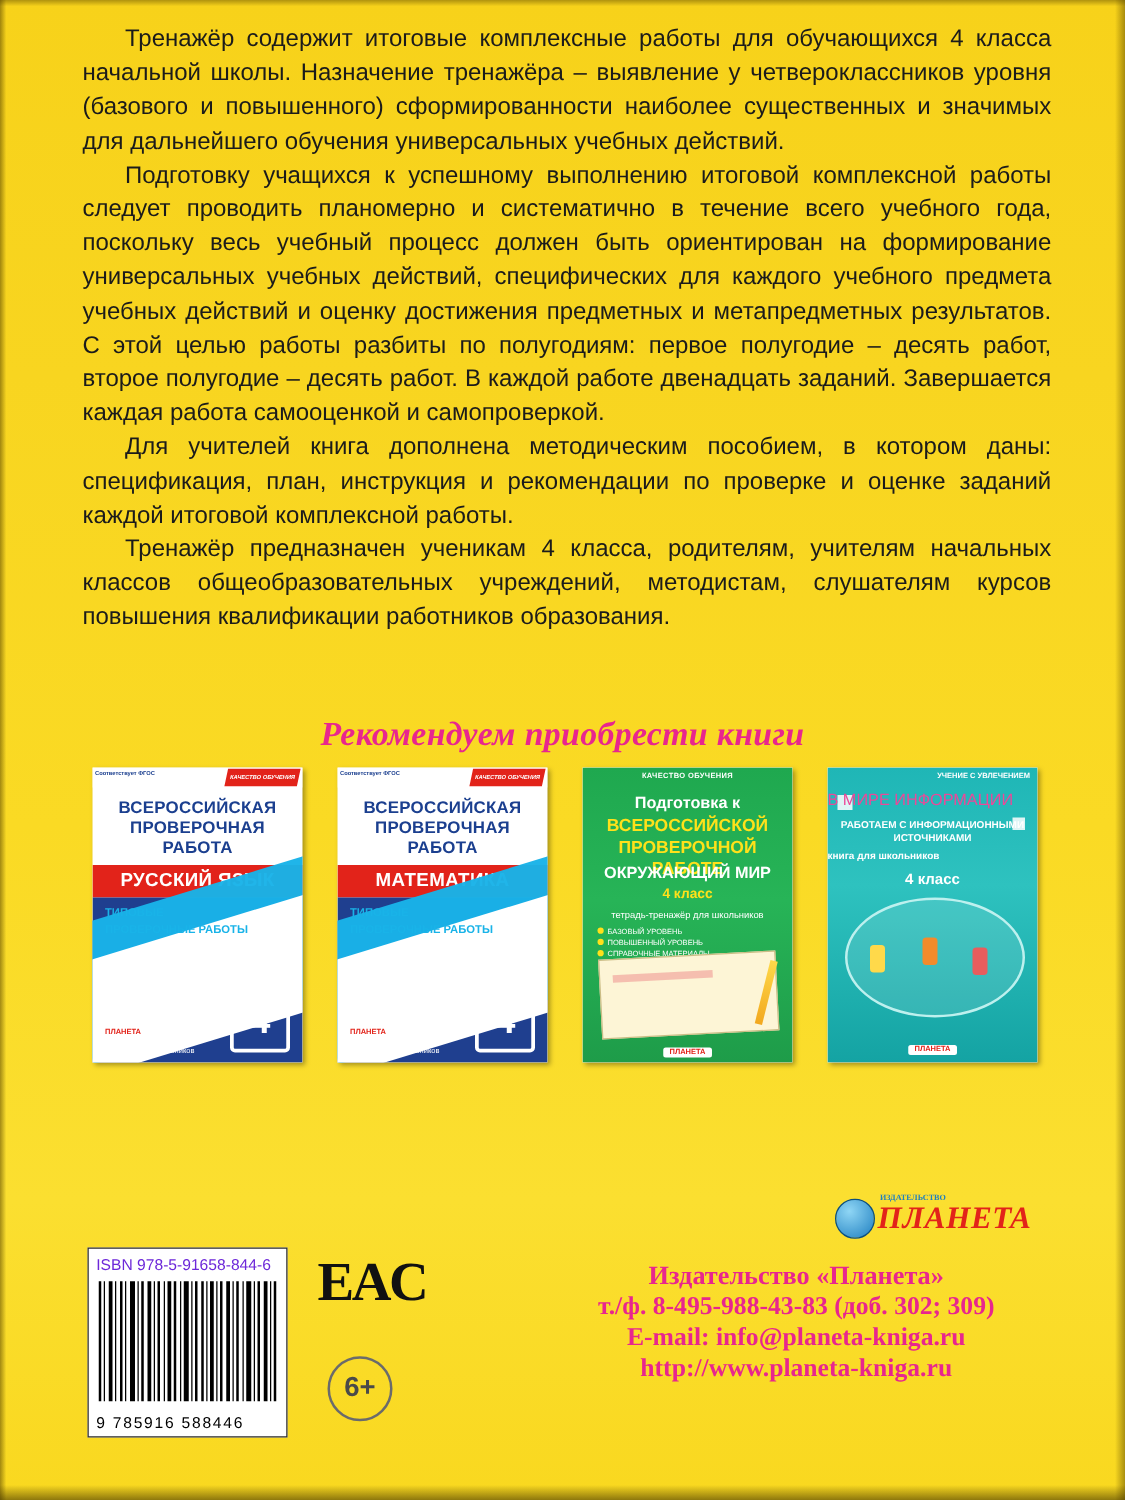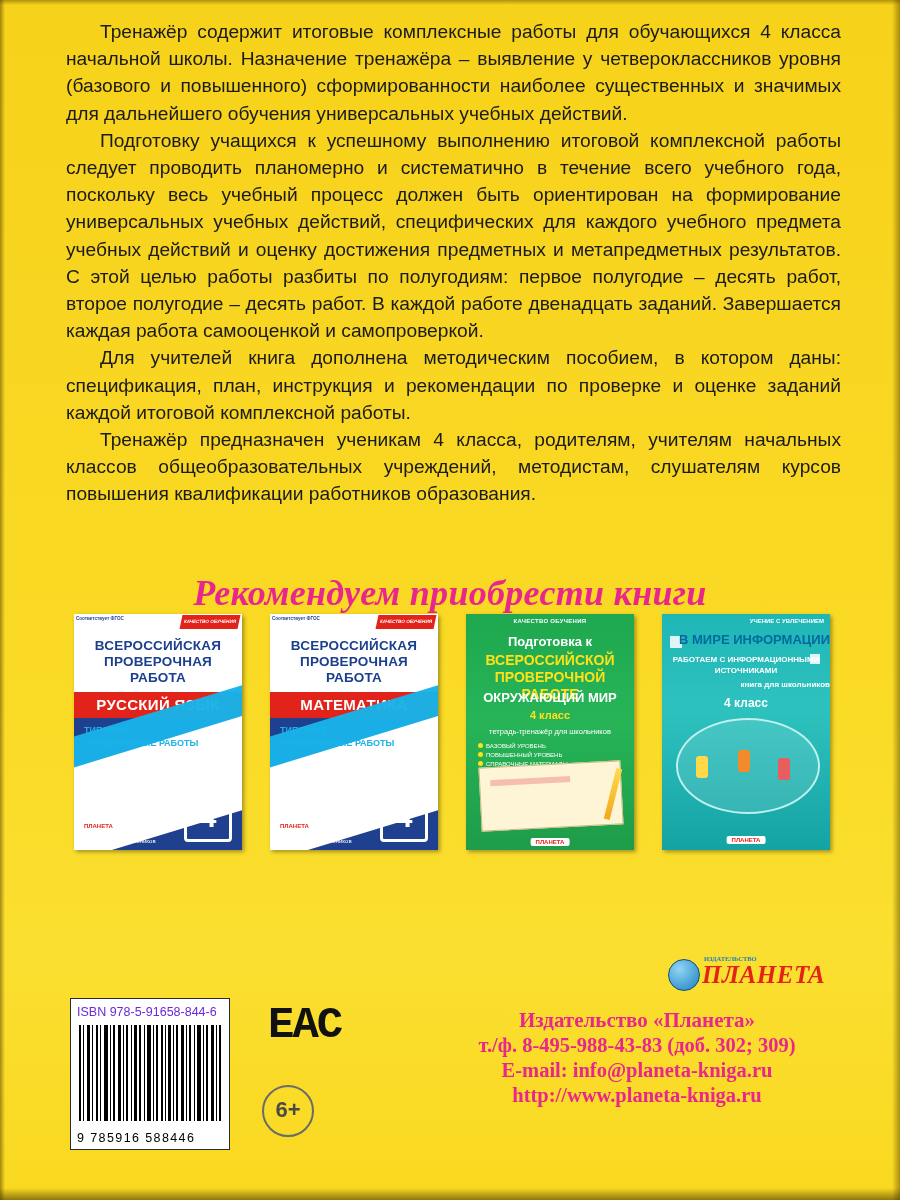--- a/index.html
+++ b/index.html
@@ -47,21 +47,21 @@
     margin: 0;
     text-indent: 34px;
   }
   .rec-title {
     position: absolute;
     left: 0;
     top: 572px;
     width: 900px;
     text-align: center;
     color: #e8268e;
-    font-size: 36px;
+    font-size: 27px;
     font-style: italic;
     font-weight: bold;
     font-family: "Liberation Serif", serif;
     letter-spacing: 0.3px;
   }
   
   .books {
     position: absolute;
     left: 70px;
     top: 614px;
@@ -152,23 +152,23 @@
   .b3 .bullets { position:absolute; left:12px; top:128px; color:#fff; font-size:6px; line-height:9px;}
   .b3 .bullets i { display:inline-block; width:5px; height:5px; background:#ffe11a; border-radius:50%; margin-right:3px;}
   .b3 .picture { position:absolute; left:14px; bottom:22px; width:140px; height:62px; background:#fdf5d6; transform: rotate(-3deg); border:1px solid #cbbd86;}
   .b3 .picture:after { content:""; position:absolute; left:10px; top:12px; width:80px; height:6px; background:#e88; opacity:.5;}
   .b3 .pencil { position:absolute; right:18px; bottom:30px; width:6px; height:52px; background:linear-gradient(180deg,#ffd94a,#f2a81e); transform: rotate(14deg);}
   .b3 .planeta { position:absolute; left:50%; transform:translateX(-50%); bottom:4px; background:#fff; color:#e2231a; font-size:6px; font-weight:bold; padding:1px 5px; border-radius:2px;}
 
   
   .b4 .bg { position:absolute; inset:0; background: linear-gradient(180deg,#1fb6b6 0%, #2ec2bf 40%, #14a3a3 100%); }
   .b4 .hdr { position:absolute; right:6px; top:4px; color:#fff; font-size:6px; font-weight:bold;}
-  .b4 .t1 { position:absolute; left:0; top:18px; width:100%; text-align:right; color:#0369a1; font-size:13px; font-weight:bold;}
+  .b4 .t1 { position:absolute; left:0; top:18px; width:100%; text-align:left; color:#ec4899; font-size:13px; font-weight:normal;}
   .b4 .t2 { position:absolute; left:0; top:40px; width:100%; text-align:center; color:#ffffff; font-size:8px; font-weight:bold; line-height:11px;}
-  .b4 .t3 { position:absolute; left:0; top:66px; width:100%; text-align:right; color:#ffffff; font-size:8px; font-weight:bold;}
+  .b4 .t3 { position:absolute; left:0; top:66px; width:100%; text-align:left; color:#ffffff; font-size:8px; font-weight:bold;}
   .b4 .t4 { position:absolute; left:0; top:82px; width:100%; text-align:center; color:#ffffff; font-size:12px; font-weight:bold;}
   .b4 .oval { position:absolute; left:14px; top:104px; width:140px; height:92px; border:2px solid #bdf0ee; border-radius:50%; background:rgba(255,255,255,0.12);}
   .b4 .kid { position:absolute; width:12px; height:22px; background:#ffd94a; border-radius:3px;}
   .b4 .planeta { position:absolute; left:50%; transform:translateX(-50%); bottom:6px; background:#fff; color:#e2231a; font-size:6px; font-weight:bold; padding:1px 5px; border-radius:2px;}
   .b4 .tile { position:absolute; background:#ffffff; opacity:.85;}
 
   
   .barcode-box {
     position: absolute;
     left: 70px;
@@ -184,23 +184,23 @@
     position: absolute; left: 6px; top: 6px;
     font-size: 12.5px; color: #6d28d9; font-weight: normal;
   }
   .bars { position: absolute; left: 8px; top: 26px; width: 144px; height: 96px; }
   .bars span { position: absolute; top: 0; height: 96px; background: #000; }
   .barcode-digits {
     position: absolute; left: 6px; bottom: 4px; width: 148px;
     font-size: 12.5px; letter-spacing: 1.4px; color: #000;
   }
   .eac {
-    position: absolute; left: 268px; top: 1000px;
+    position: absolute; left: 254px; top: 1000px;
     font-size: 44px; font-weight: bold; color: #111;
-    font-family: Liberation Mono, monospace; letter-spacing: -2px;
+    font-family: Liberation Serif, serif; letter-spacing: -2px;
   }
   .age-badge {
     position: absolute; left: 262px; top: 1085px;
     width: 48px; height: 48px; border-radius: 50%;
     border: 2px solid #6b6b6b; color: #4a4a4a;
     font-size: 22px; font-weight: bold; text-align: center; line-height: 46px;
     font-family: "Liberation Sans", sans-serif;
   }
 
   

